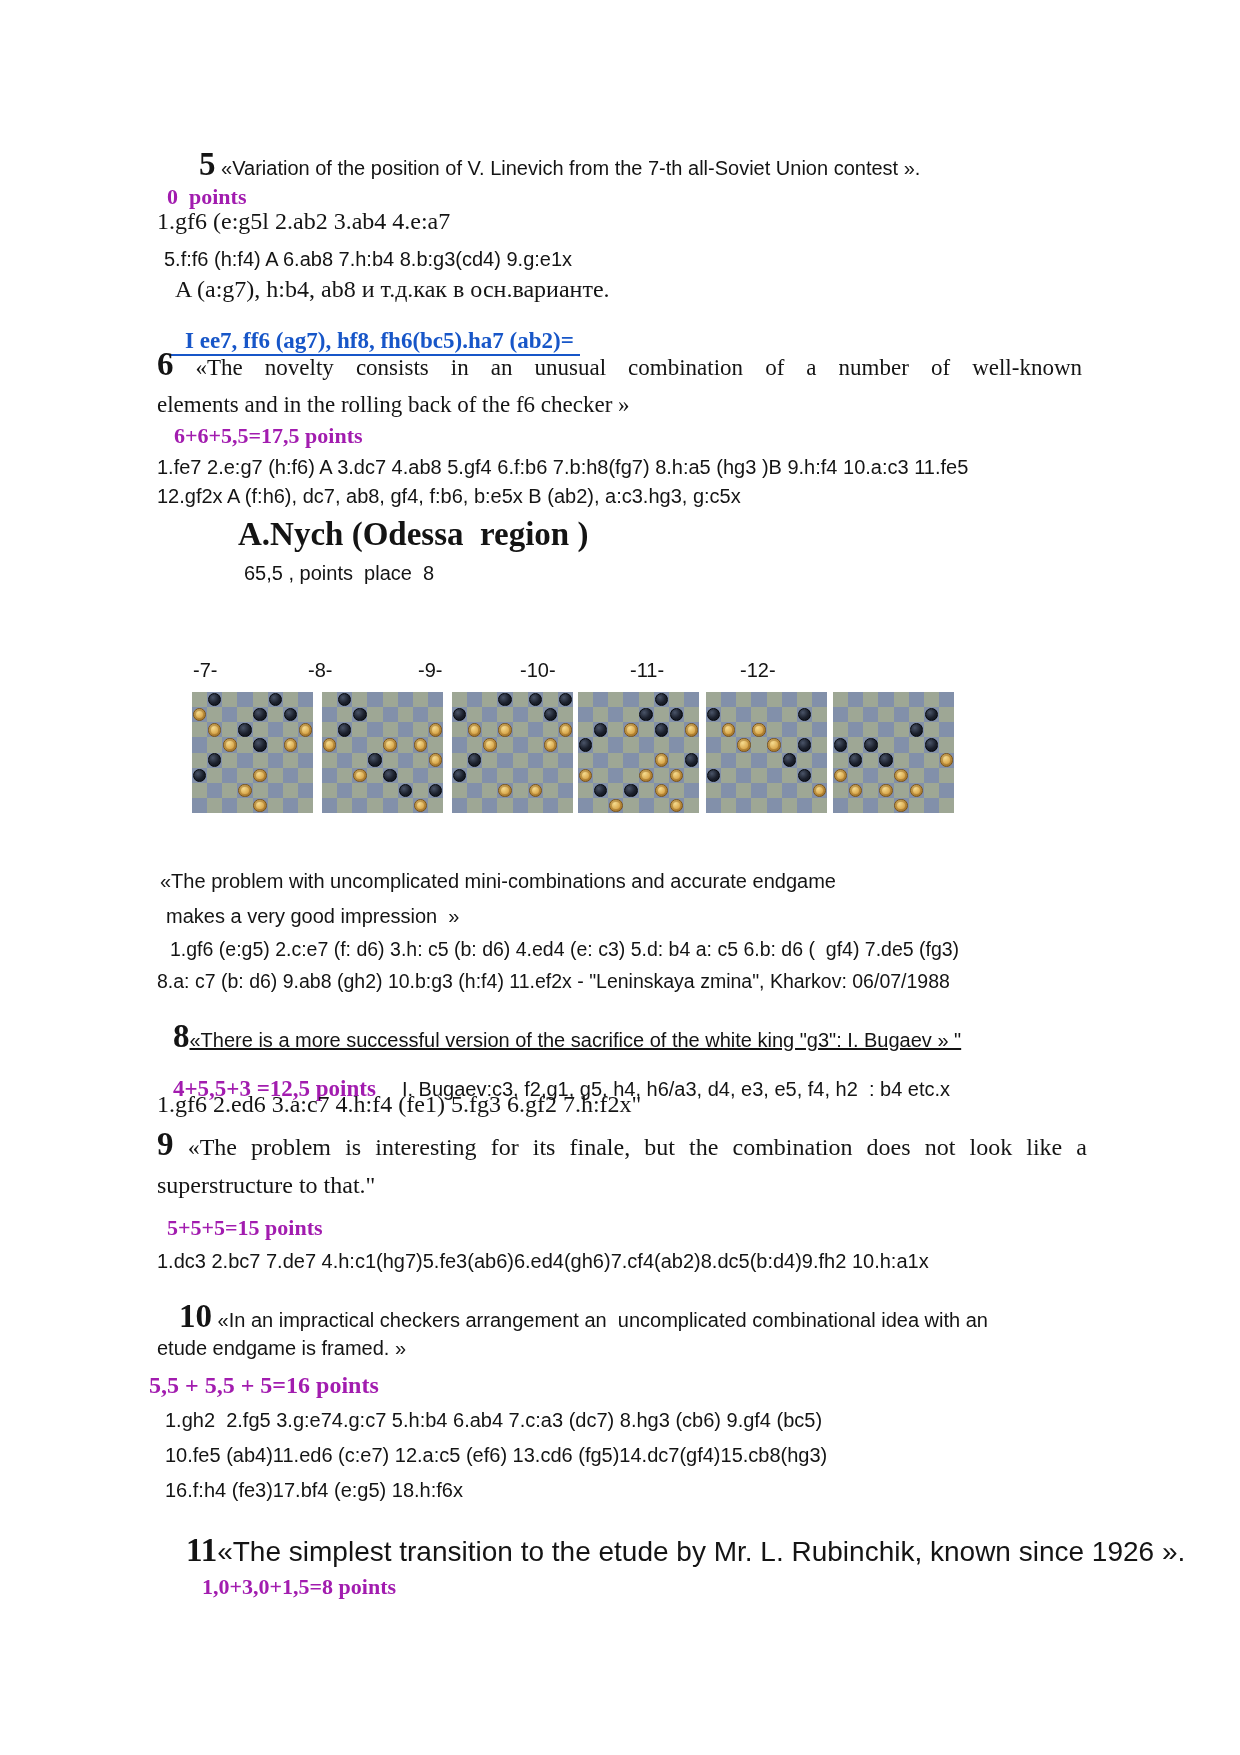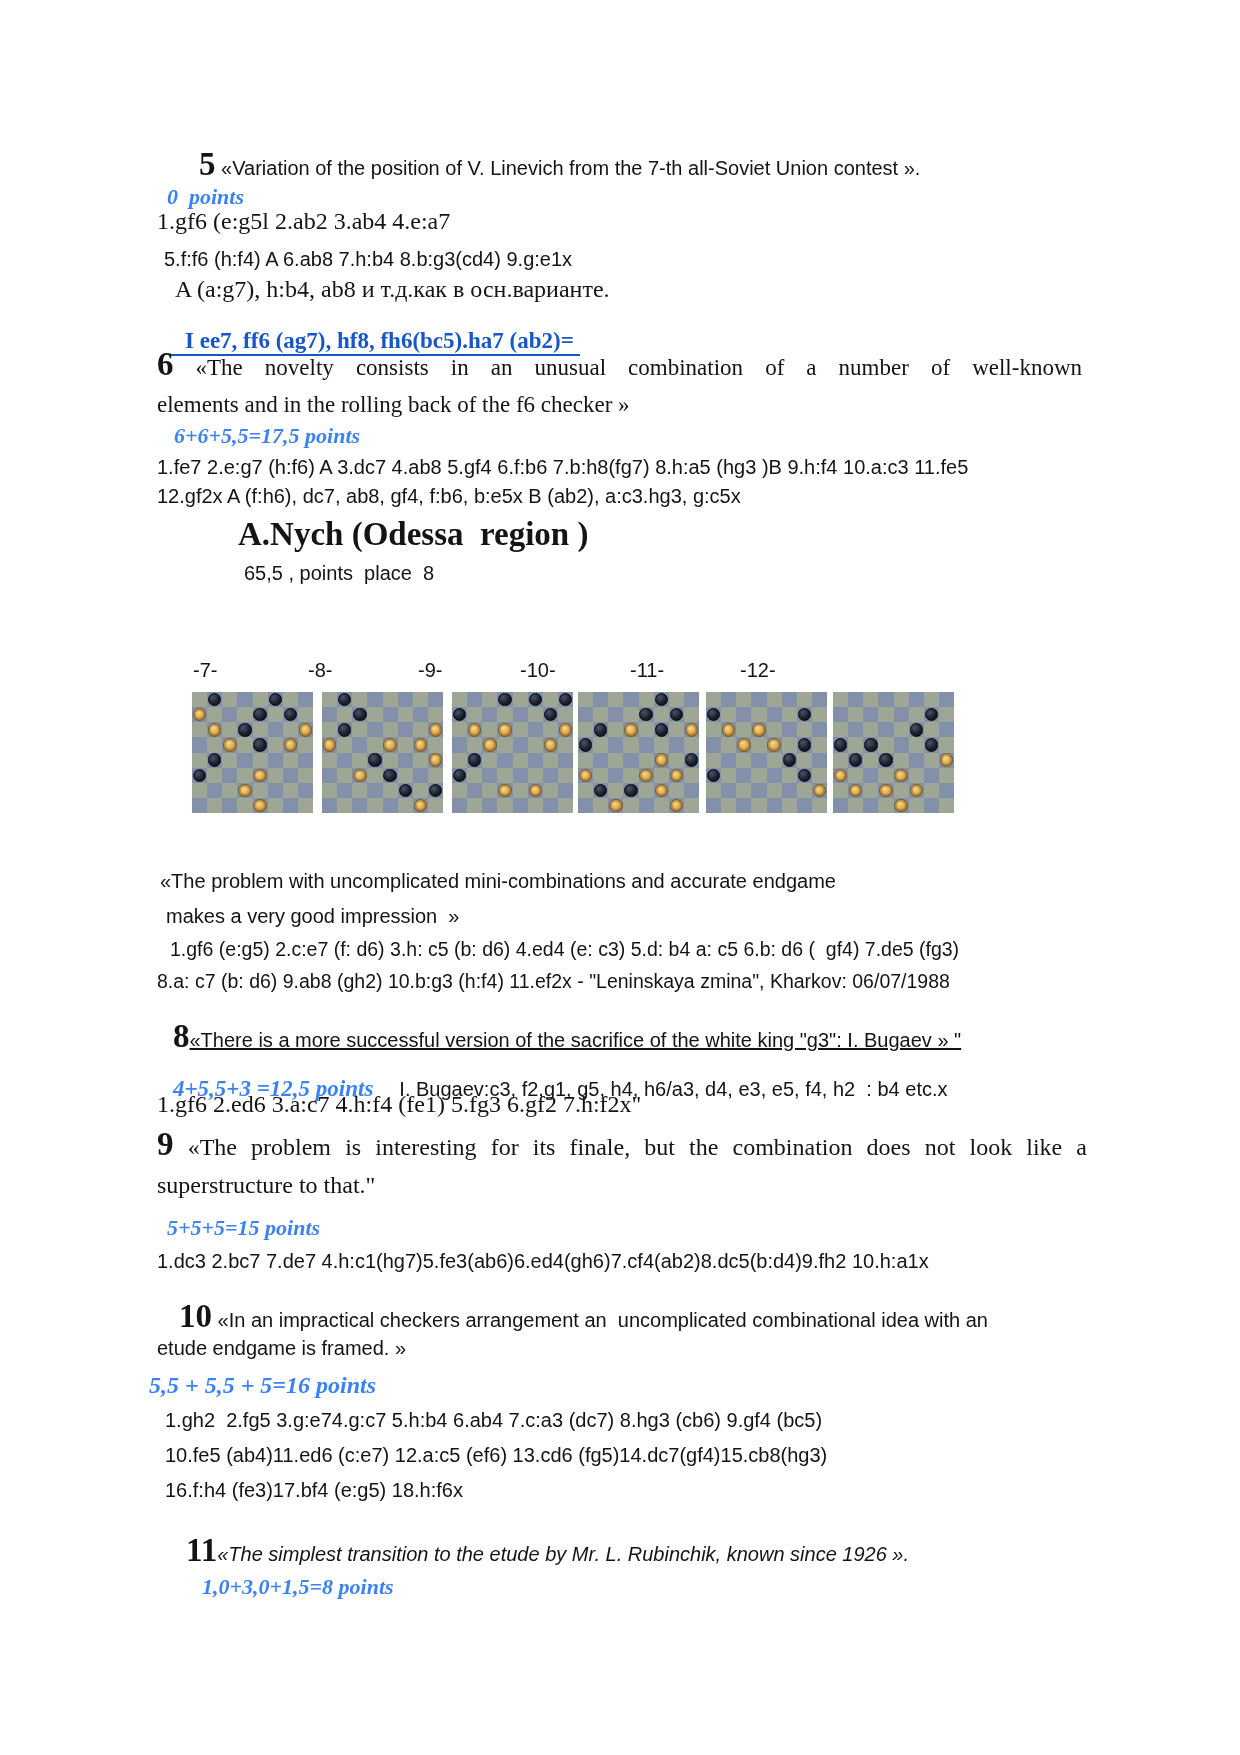--- a/index.html
+++ b/index.html
@@ -1,21 +1,21 @@
 <!DOCTYPE html>
 <html><head>
 <meta charset="utf-8">
 <style>
   html,body{margin:0;padding:0;background:#e9e9e9;}
   .page{position:relative;width:1240px;height:1755px;background:#ffffff;margin:0 auto;
         font-family:"Liberation Serif","DejaVu Serif",serif;color:#141414;overflow:hidden;}
   .abs{position:absolute;white-space:pre;}
   .serif{font-family:"Liberation Serif","DejaVu Serif",serif;}
   .sans{font-family:"Liberation Sans","DejaVu Sans",sans-serif;}
-  .red{color:#3b82f6;font-weight:bold;font-style:italic;font-family:"Liberation Serif","DejaVu Serif",serif;}
+  .red{color:#a21caf;font-weight:bold;font-family:"Liberation Serif","DejaVu Serif",serif;}
   .num{font-family:"Liberation Serif","DejaVu Serif",serif;font-weight:bold;font-size:33px;}
   .num-light{font-family:"Liberation Serif","DejaVu Serif",serif;font-weight:bold;font-size:30px;}
   .blue-line{color:#1756c8;font-weight:bold;font-size:23px;
              border-bottom:2px solid #1756c8;padding:0 6px 1px 16px;}
   .justify{white-space:normal;text-align:justify;text-align-last:justify;}
   .board{position:absolute;width:121px;height:121px;display:grid;
          grid-template-columns:repeat(8,1fr);grid-template-rows:repeat(8,1fr);}
   .sq{width:100%;height:100%;}
   .sq.light{background:#9ea795;}
   .sq.dark{background:#8290aa;}
@@ -566,17 +566,17 @@
   <div class="abs" style="left:163px;top:1280px;">
     <span class="num">10</span><span class="sans" style="font-size:20px;"> </span><span class="sans" style="font-size:20px;">«In an impractical checkers arrangement an  uncomplicated combinational idea with an</span>
   </div>
   <div class="abs sans" style="left:157px;top:1337px;font-size:20px;">etude endgame is framed. »</div>
   <div class="abs red" style="left:149px;top:1372px;font-size:24px;">5,5 + 5,5 + 5=16 points</div>
   <div class="abs sans" style="left:165px;top:1409px;font-size:20px;">1.gh2  2.fg5 3.g:e74.g:c7 5.h:b4 6.ab4 7.c:a3 (dc7) 8.hg3 (cb6) 9.gf4 (bc5)</div>
   <div class="abs sans" style="left:165px;top:1444px;font-size:20px;">10.fe5 (ab4)11.ed6 (c:e7) 12.a:c5 (ef6) 13.cd6 (fg5)14.dc7(gf4)15.cb8(hg3)</div>
   <div class="abs sans" style="left:165px;top:1479px;font-size:20px;">16.f:h4 (fe3)17.bf4 (e:g5) 18.h:f6x</div>
 
   <div class="abs" style="left:170px;top:1514px;">
-    <span class="num">11</span><span class="sans" style="font-size:20px;font-style:italic;">«The simplest transition to the etude by Mr. L. Rubinchik, known since 1926 ».</span>
+    <span class="num">11</span><span class="sans" style="font-size:28px;">«The simplest transition to the etude by Mr. L. Rubinchik, known since 1926 ».</span>
   </div>
   <div class="abs red" style="left:202px;top:1574px;font-size:22px;">1,0+3,0+1,5=8 points</div>
 
 </div>
 
 </body></html>

